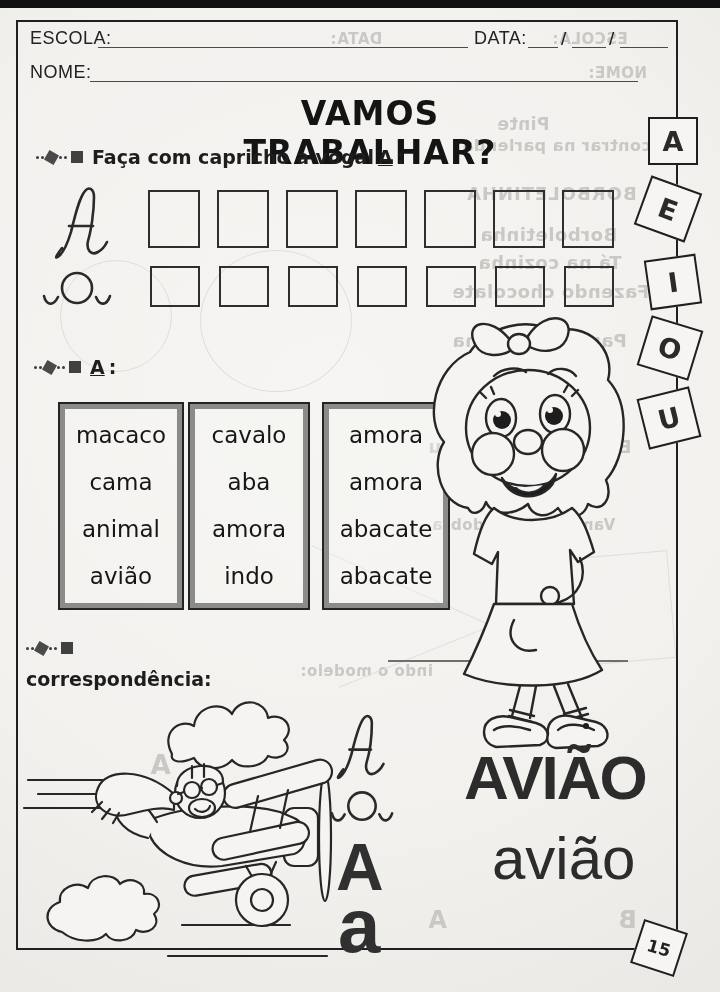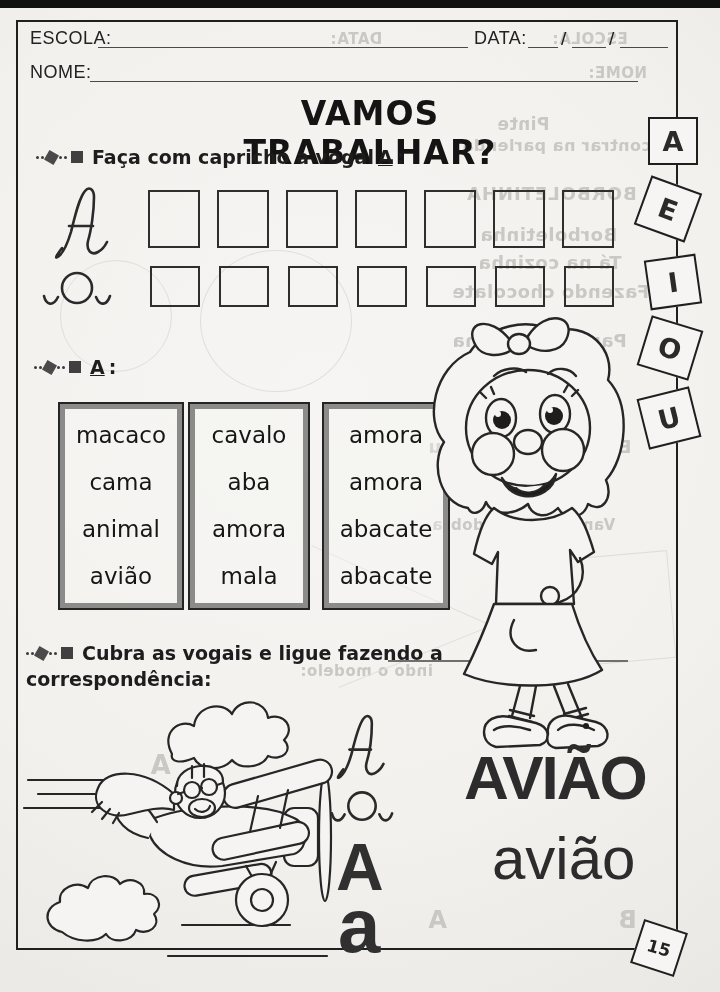--- a/index.html
+++ b/index.html
@@ -169,39 +169,38 @@
 <div class="wordbox" style="left:58px;top:402px;width:122px;height:188px">
   <span>macaco</span>
   <span>cama</span>
   <span>animal</span>
   <span>avião</span>
 </div>
 <div class="wordbox" style="left:188px;top:402px;width:118px;height:188px">
   <span>cavalo</span>
   <span>aba</span>
   <span>amora</span>
-  <span>mala</span>
+  <span>indo</span>
 </div>
 <div class="wordbox" style="left:322px;top:402px;width:124px;height:188px">
   <span>amora</span>
   <span>amora</span>
   <span>abacate</span>
   <span>abacate</span>
 </div>
 
 <div class="instr" style="left:26px;top:642px">
   <span class="bullet">
       <i class="dot"></i>
       <i class="dot"></i>
       <i class="diamond"></i>
       <i class="dot"></i>
       <i class="dot"></i>
       <i class="square"></i>
     </span>
-  <span>Cubra as vogais e ligue fazendo a</span>
 </div>
 <div class="instr" style="left:26px;top:668px">
   <span>correspondência:</span>
 </div>
 
 <div class="groundline" style="left:388px;top:660px;width:240px"></div>
 
 <svg style="left:398px;top:302px" width="268" height="440" viewBox="0 0 268 440">
   <g stroke="#262626" stroke-width="2.4" stroke-linecap="round" stroke-linejoin="round" fill="#f5f4f2">
     <g>

